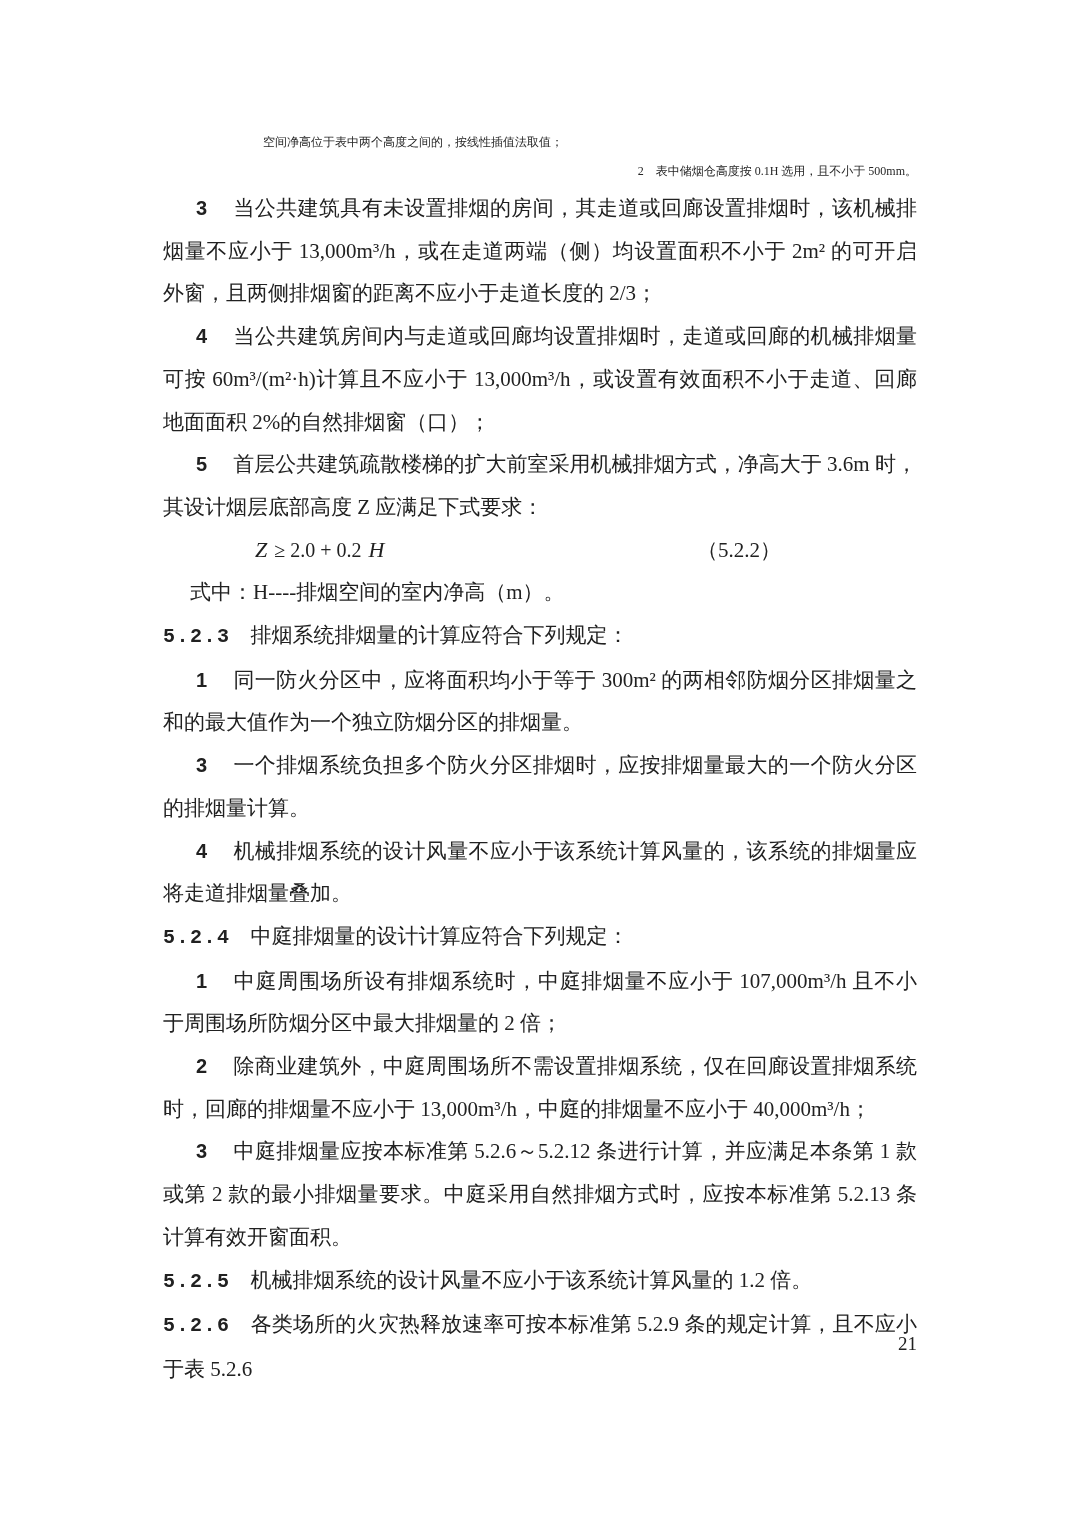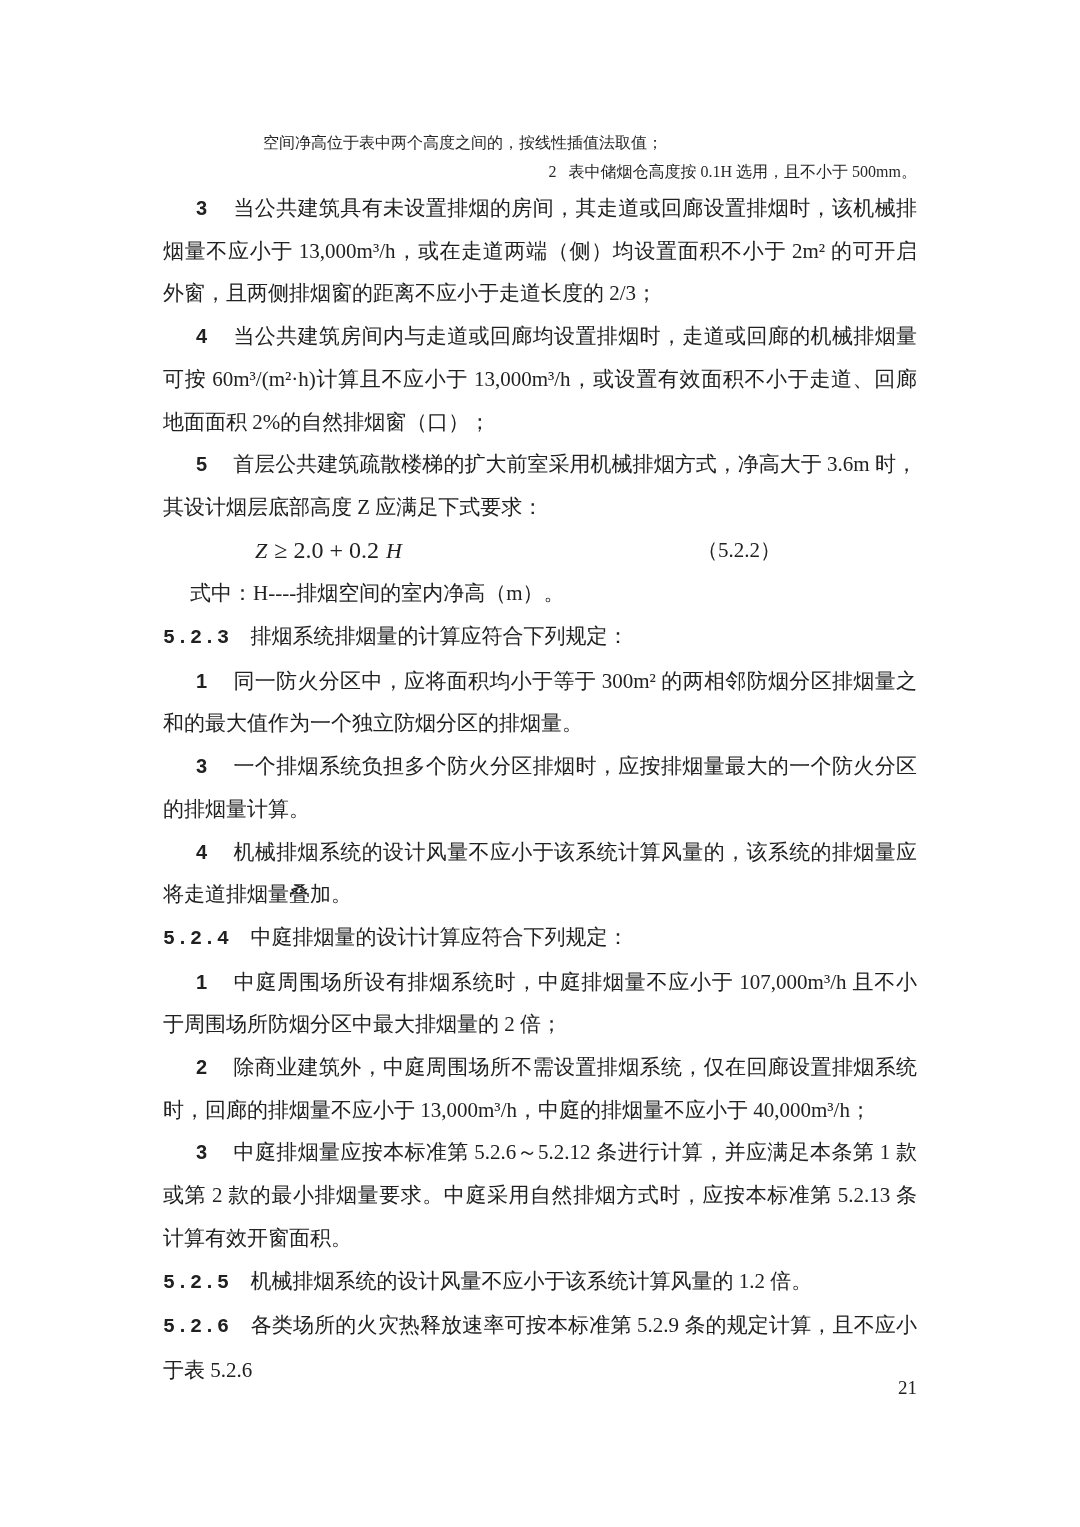--- a/index.html
+++ b/index.html
@@ -18,21 +18,21 @@
     background: #ffffff;
     overflow: hidden;
   }
   .content {
     position: absolute;
     left: 163px;
     top: 128px;
     width: 754px;
   }
   
-  .note { font-size: 16px; line-height: 29px; color: #262626; }
+  .note { font-size: 12px; line-height: 29px; color: #262626; }
   .note-cont { padding-left: 100px; }
   .note-row  { padding-left: 77px; text-align: right; }
   .note-num  { margin-right: 12px; }
 
   
   .body { margin-top: 1px; }
   .body p {
     margin: 0;
     font-size: 21px;
     line-height: 42.7px;
@@ -47,26 +47,26 @@
     letter-spacing: 1.5px;
     font-family: Liberation Mono, monospace;
     font-size: 20px;
   }
   p.where { text-indent: 27px; }
 
   
   p.formula { position: relative; text-align: left; text-indent: 0; }
   .f-lead { margin-left: 92px; }
   .f-var  { font-style: italic; font-size: 22px; }
-  .f-mid  { margin: 0 7px; font-size: 24px; }
+  .f-mid  { margin: 0 7px; font-size: 20px; }
   .f-eqnum { position: absolute; left: 534px; top: 0; }
 
   .page-num {
     position: absolute;
-    top: 1377px;
+    top: 1333px;
     left: 163px;
     width: 754px;
     text-align: right;
     font-size: 19px;
     color: #212121;
   }
 </style>
 </head>
 <body>
 

